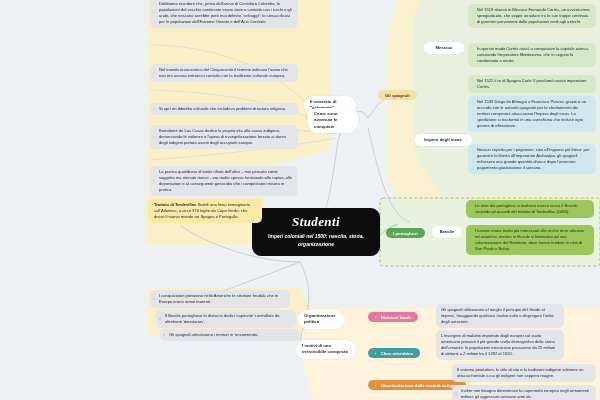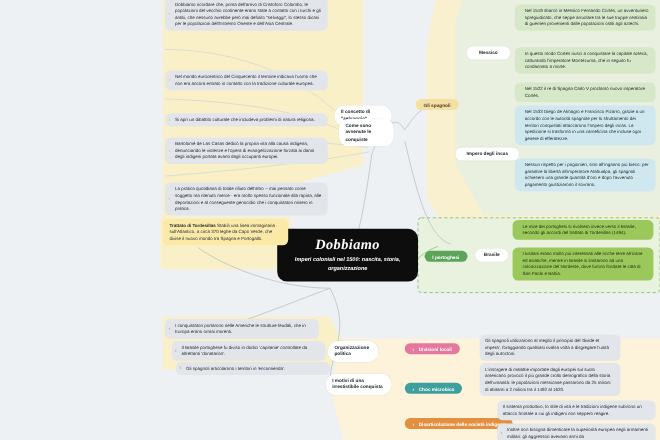--- a/index.html
+++ b/index.html
@@ -149,21 +149,21 @@
   <div class="leaf amber" style="left:150px;top:166px;width:148px;">
     <span class="bullet">‹</span>
     <span>La pratica quotidiana di totale rifiuto dell'altro – mai pensato come soggetto ma ritenuto merce - era molto spesso funzionale alla rapina, alle deportazioni e al conseguente genocidio che i conquistatori misero in pratica.</span>
   </div>
 
   <div class="pill" style="left:304px;top:96px;width:52px;">
     <span>Il concetto di "selvaggio"</span>
   </div>
 
   <div class="center" style="left:252px;top:208px;width:128px;">
-    <div class="t1">Dobbiamo</div>
+    <div class="t1">Studenti</div>
     <div class="t2">Imperi coloniali nel 1500: nascita, storia, organizzazione</div>
   </div>
 
   <div class="pill" style="left:306px;top:108px;width:0;height:0;opacity:0;"></div>
   <div class="pill" style="left:308px;top:108px;width:50px;">
     <span>Come sono avvenute le conquiste</span>
   </div>
 
   <div class="tag amberTag" style="left:378px;top:90px;">
     <span>Gli spagnoli</span>

